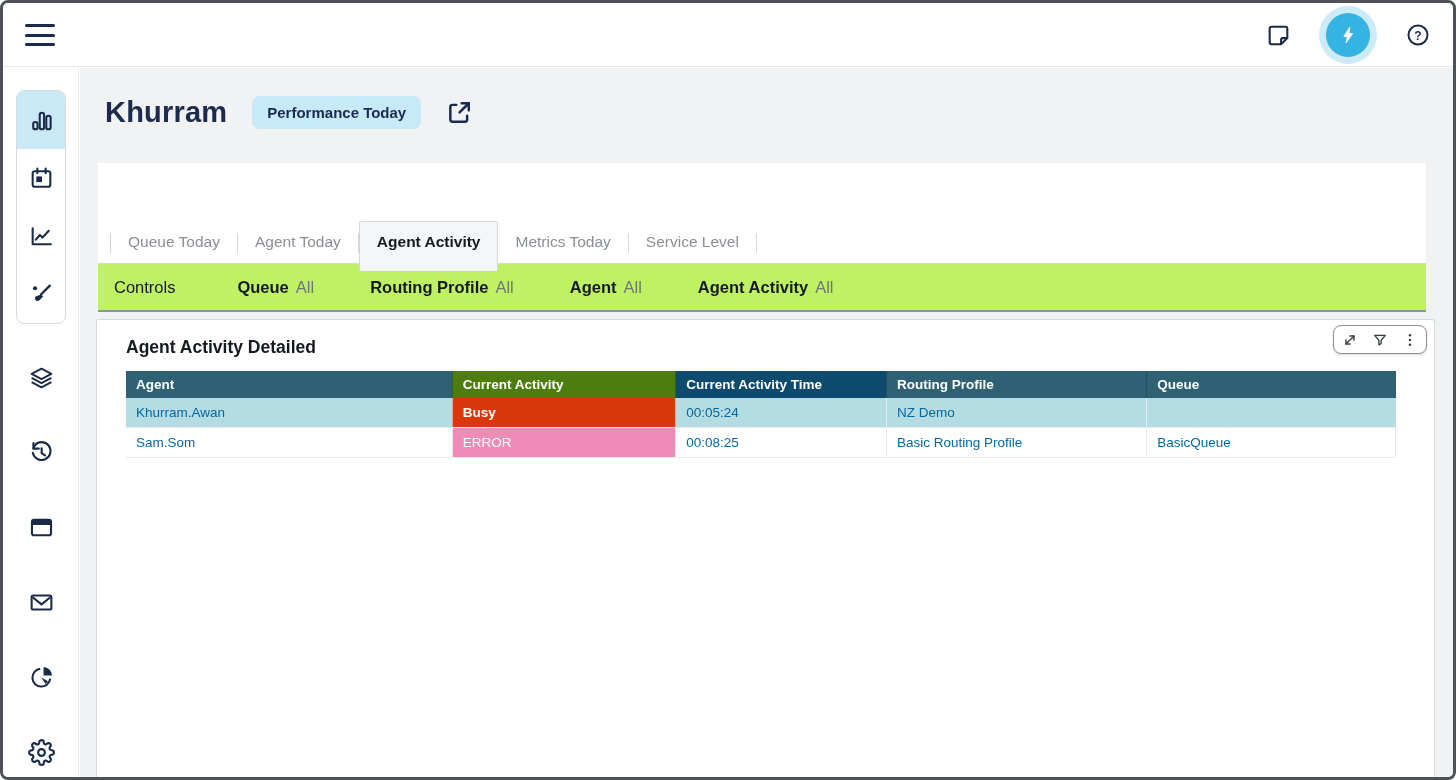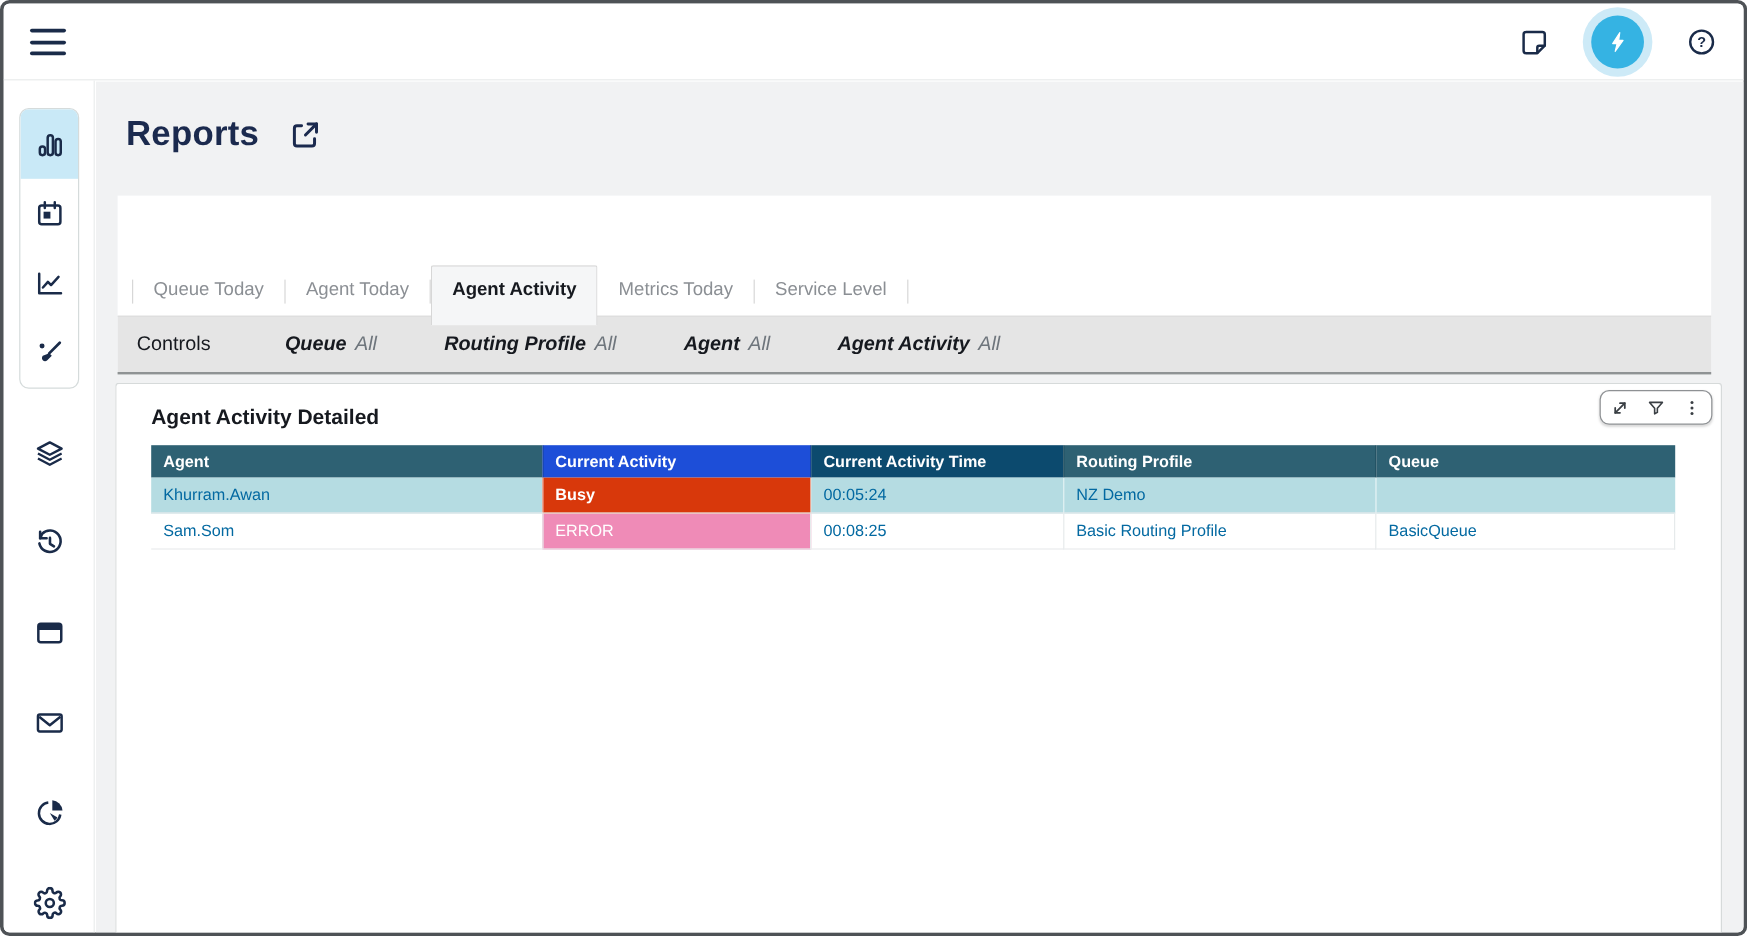--- a/index.html
+++ b/index.html
@@ -30,23 +30,23 @@
   .reports-row { position:absolute; top:28px; left:25px; display:flex; align-items:center; gap:25px; }
   .reports-title { font-size:29px; font-weight:700; color:#1b2a4e; letter-spacing:.2px; }
   .badge { background:#c7e9f8; color:#1b2a4e; font-weight:700; font-size:15px; padding:8px 15px; border-radius:8px; }
 
   .panel { position:absolute; left:18px; right:27px; top:95px; background:#fff; }
   .tabs { display:flex; align-items:flex-end; padding:58px 0 0 12px; border-bottom:1px solid #d7d7d7; position:relative; }
   .tab { padding:11px 17px 12px; font-size:15.5px; color:#8b8f94; white-space:nowrap; cursor:pointer; }
   .tab.active { font-weight:700; color:#16191f; background:#f5f6f7; border:1px solid #d7d7d7; border-bottom:none; border-radius:2px 2px 0 0; margin-bottom:-8px; padding-bottom:20px; position:relative; z-index:2; }
   .tab-div { width:1px; height:20px; background:#d7d7d7; margin-bottom:10px; }
 
-  .controls { background:#e5e5e5; border-bottom:2px solid #8f9394; height:48px; display:flex; align-items:center; padding-left:16px; font-size:16.5px; color:#16191f; }
+  .controls { background:#bef264; border-bottom:2px solid #8f9394; height:48px; display:flex; align-items:center; padding-left:16px; font-size:16.5px; color:#16191f; }
   .controls-label { margin-right:62px; cursor:pointer; }
-  .filter { margin-right:56px; cursor:pointer; white-space:nowrap;font-style:italic; }
+  .filter { margin-right:56px; cursor:pointer; white-space:nowrap; }
   .filter .fname { font-weight:700; }
   .filter .fval { color:#6e757c; margin-left:7px; }
 
   
   .card { position:absolute; left:16px; right:18px; top:251px; bottom:0; background:#fff; border:1px solid #d6dada; border-bottom:none; border-radius:3px 3px 0 0; }
   .card-title { position:absolute; top:17px; left:29px; font-size:17.5px; font-weight:700; color:#16191f; }
   .card-toolbar { position:absolute; top:5px; right:7px; height:29px; padding:0 6px; border:1px solid #8e9194; border-radius:8px; background:#fff; display:flex; align-items:center; gap:10px; box-shadow:0 1px 2px rgba(0,0,0,.15); }
   .tool { width:20px; height:20px; display:flex; align-items:center; justify-content:center; cursor:pointer; }
 
   table { position:absolute; top:51px; left:29px; right:38px; width:calc(100% - 67px); border-collapse:collapse; font-size:13.5px; table-layout:fixed; }
@@ -161,21 +161,22 @@
       <svg width="27" height="27" viewBox="0 0 24 24" fill="none" stroke="#1a2b49" stroke-width="1.9" stroke-linecap="round" stroke-linejoin="round">
         <circle cx="12" cy="12" r="3"></circle>
         <path d="M19.4 15a1.65 1.65 0 0 0 .33 1.82l.06.06a2 2 0 0 1 0 2.83 2 2 0 0 1-2.83 0l-.06-.06a1.65 1.65 0 0 0-1.82-.33 1.65 1.65 0 0 0-1 1.51V21a2 2 0 0 1-2 2 2 2 0 0 1-2-2v-.09A1.65 1.65 0 0 0 9 19.4a1.65 1.65 0 0 0-1.82.33l-.06.06a2 2 0 0 1-2.83 0 2 2 0 0 1 0-2.83l.06-.06a1.65 1.65 0 0 0 .33-1.82 1.65 1.65 0 0 0-1.51-1H3a2 2 0 0 1-2-2 2 2 0 0 1 2-2h.09A1.65 1.65 0 0 0 4.6 9a1.65 1.65 0 0 0-.33-1.82l-.06-.06a2 2 0 0 1 0-2.83 2 2 0 0 1 2.83 0l.06.06a1.65 1.65 0 0 0 1.82.33H9a1.65 1.65 0 0 0 1-1.51V3a2 2 0 0 1 2-2 2 2 0 0 1 2 2v.09a1.65 1.65 0 0 0 1 1.51 1.65 1.65 0 0 0 1.82-.33l.06-.06a2 2 0 0 1 2.83 0 2 2 0 0 1 0 2.83l-.06.06a1.65 1.65 0 0 0-.33 1.82V9a1.65 1.65 0 0 0 1.51 1H21a2 2 0 0 1 2 2 2 2 0 0 1-2 2h-.09a1.65 1.65 0 0 0-1.51 1z"></path>
       </svg>
     </div>
   </div>
 
   <div class="content">
 
     <div class="reports-row">
-      <div class="reports-title">Reports</div>
+      <div class="reports-title">Khurram</div>
+      <div class="badge" style="background-color: rgb(199, 233, 248);">Performance Today</div>
       <svg width="26" height="26" viewBox="0 0 24 24" fill="none" stroke="#1b2a4e" stroke-width="2.3" stroke-linecap="round" stroke-linejoin="round" style="cursor:pointer">
         <path d="M9.5 4.5H6a2 2 0 0 0-2 2V18a2 2 0 0 0 2 2h11.5a2 2 0 0 0 2-2v-3.5"></path>
         <path d="M12.5 11.5 21 3"></path>
         <path d="M14.5 3H21v6.5"></path>
       </svg>
     </div>
 
     <div class="panel">
       <div class="tabs">
         <span class="tab-div"></span>
@@ -235,21 +236,21 @@
         <colgroup>
           <col style="width:25.7%">
             <col style="width:17.6%">
             <col style="width:16.6%">
             <col style="width:20.5%">
             <col style="width:19.6%">
         </colgroup>
         <thead>
           <tr>
             <th style="background-color: rgb(46, 97, 115);">Agent</th>
-            <th style="background-color: #1d4ed8;">Current Activity</th>
+            <th style="background-color: #4d7c0f;">Current Activity</th>
             <th style="background-color: #0c4a6e;">Current Activity Time</th>
             <th style="background-color: rgb(46, 97, 115);">Routing Profile</th>
             <th style="background-color: rgb(46, 97, 115);">Queue</th>
           </tr>
         </thead>
         <tbody>
           <tr>
             <td style="background-color: rgb(181, 220, 226);">Khurram.Awan</td>
             <td class="status" style="background-color: rgb(216, 56, 11);">Busy</td>
             <td style="background-color: rgb(181, 220, 226);">00:05:24</td>

